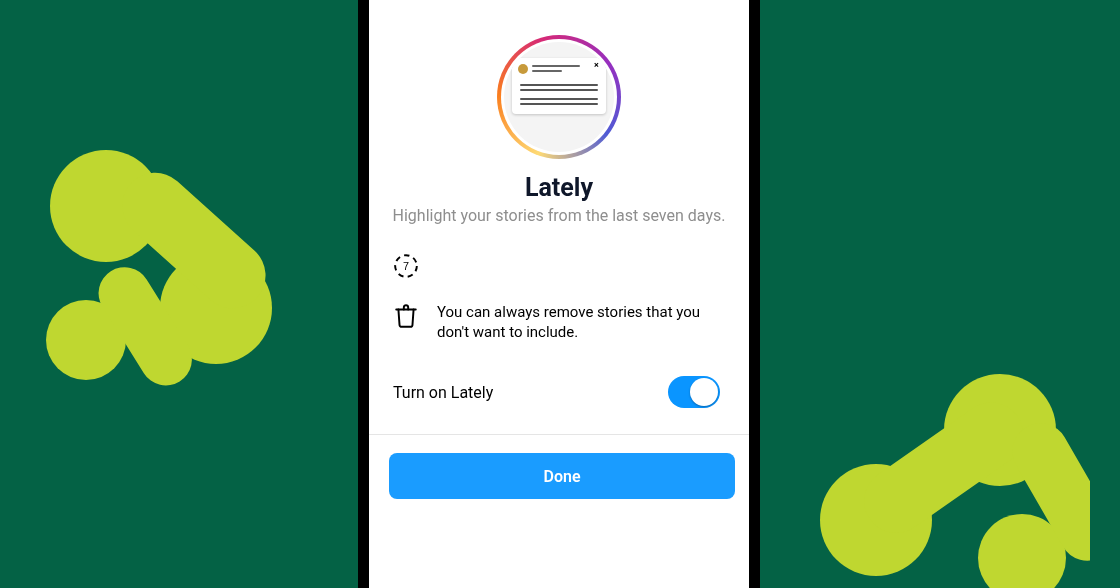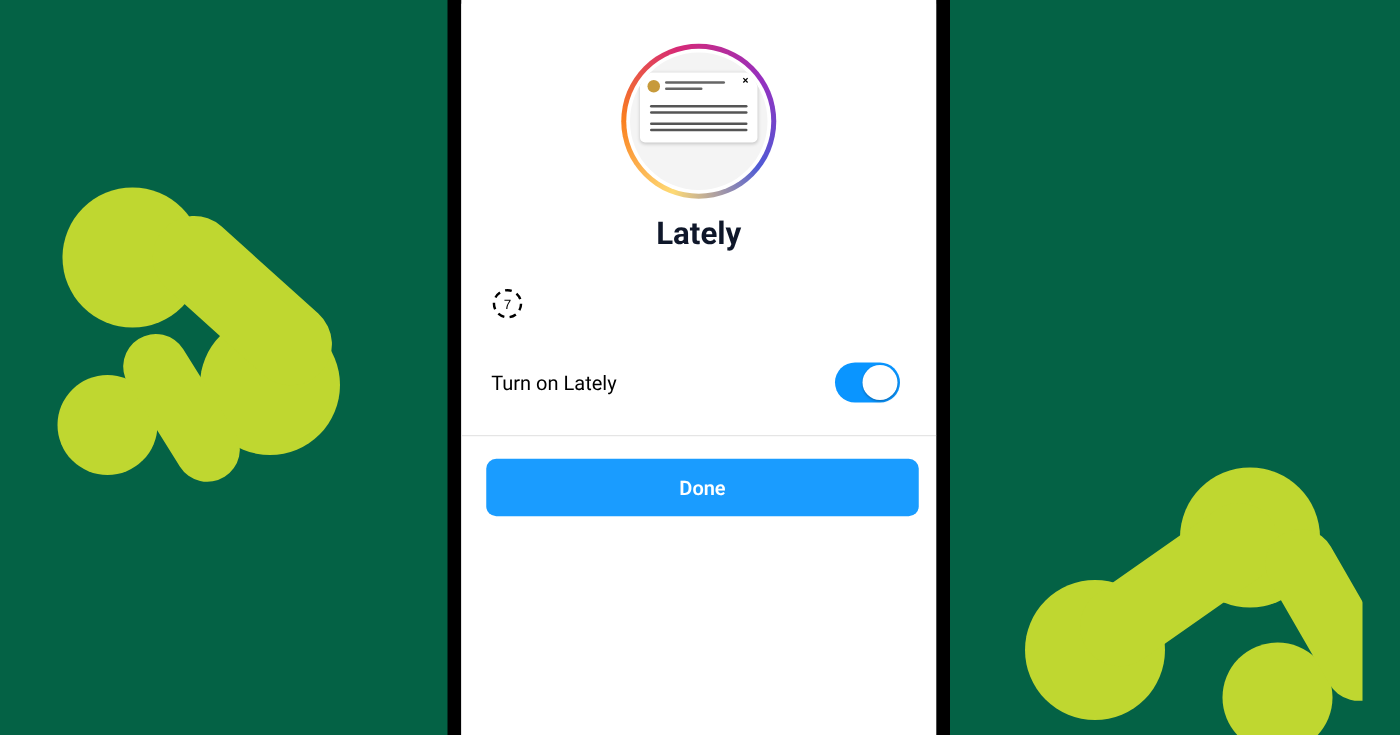--- a/index.html
+++ b/index.html
@@ -75,27 +75,36 @@
                 <div class="bodyline b2"></div>
                 <div class="bodyline b3"></div>
                 <div class="bodyline b4"></div>
                 <div class="close">×</div>
               </div>
             </div>
           </div>
         </div>
 
         <div class="title">Lately</div>
+        <div class="subtitle">Highlight your stories from the last seven days.</div>
 
         <div class="info-list">
           <div class="info-row">
             <svg class="info-icon" viewBox="0 0 24 24" fill="none" stroke="currentColor" stroke-width="1.8">
               <circle cx="12" cy="12" r="10" stroke-dasharray="5 4"></circle>
               <text x="12" y="16" text-anchor="middle" font-size="10" font-family="Arial" fill="currentColor" stroke="none">7</text>
             </svg>
+          </div>
+          <div class="info-row">
+            <svg class="info-icon" viewBox="0 0 24 24" fill="none" stroke="currentColor" stroke-width="1.8" stroke-linecap="round" stroke-linejoin="round">
+              <polyline points="3 6 5 6 21 6"></polyline>
+              <path d="M19 6l-1 14a2 2 0 0 1-2 2H8a2 2 0 0 1-2-2L5 6"></path>
+              <path d="M10 6V4a2 2 0 0 1 2-2h0a2 2 0 0 1 2 2v2"></path>
+            </svg>
+            <div class="info-text">You can always remove stories that you don't want to include.</div>
           </div>
         </div>
 
         <div class="toggle-row">
           <div class="toggle-label">Turn on Lately</div>
           <div class="switch" aria-checked="true">
             <div class="knob"></div>
           </div>
         </div>
 

